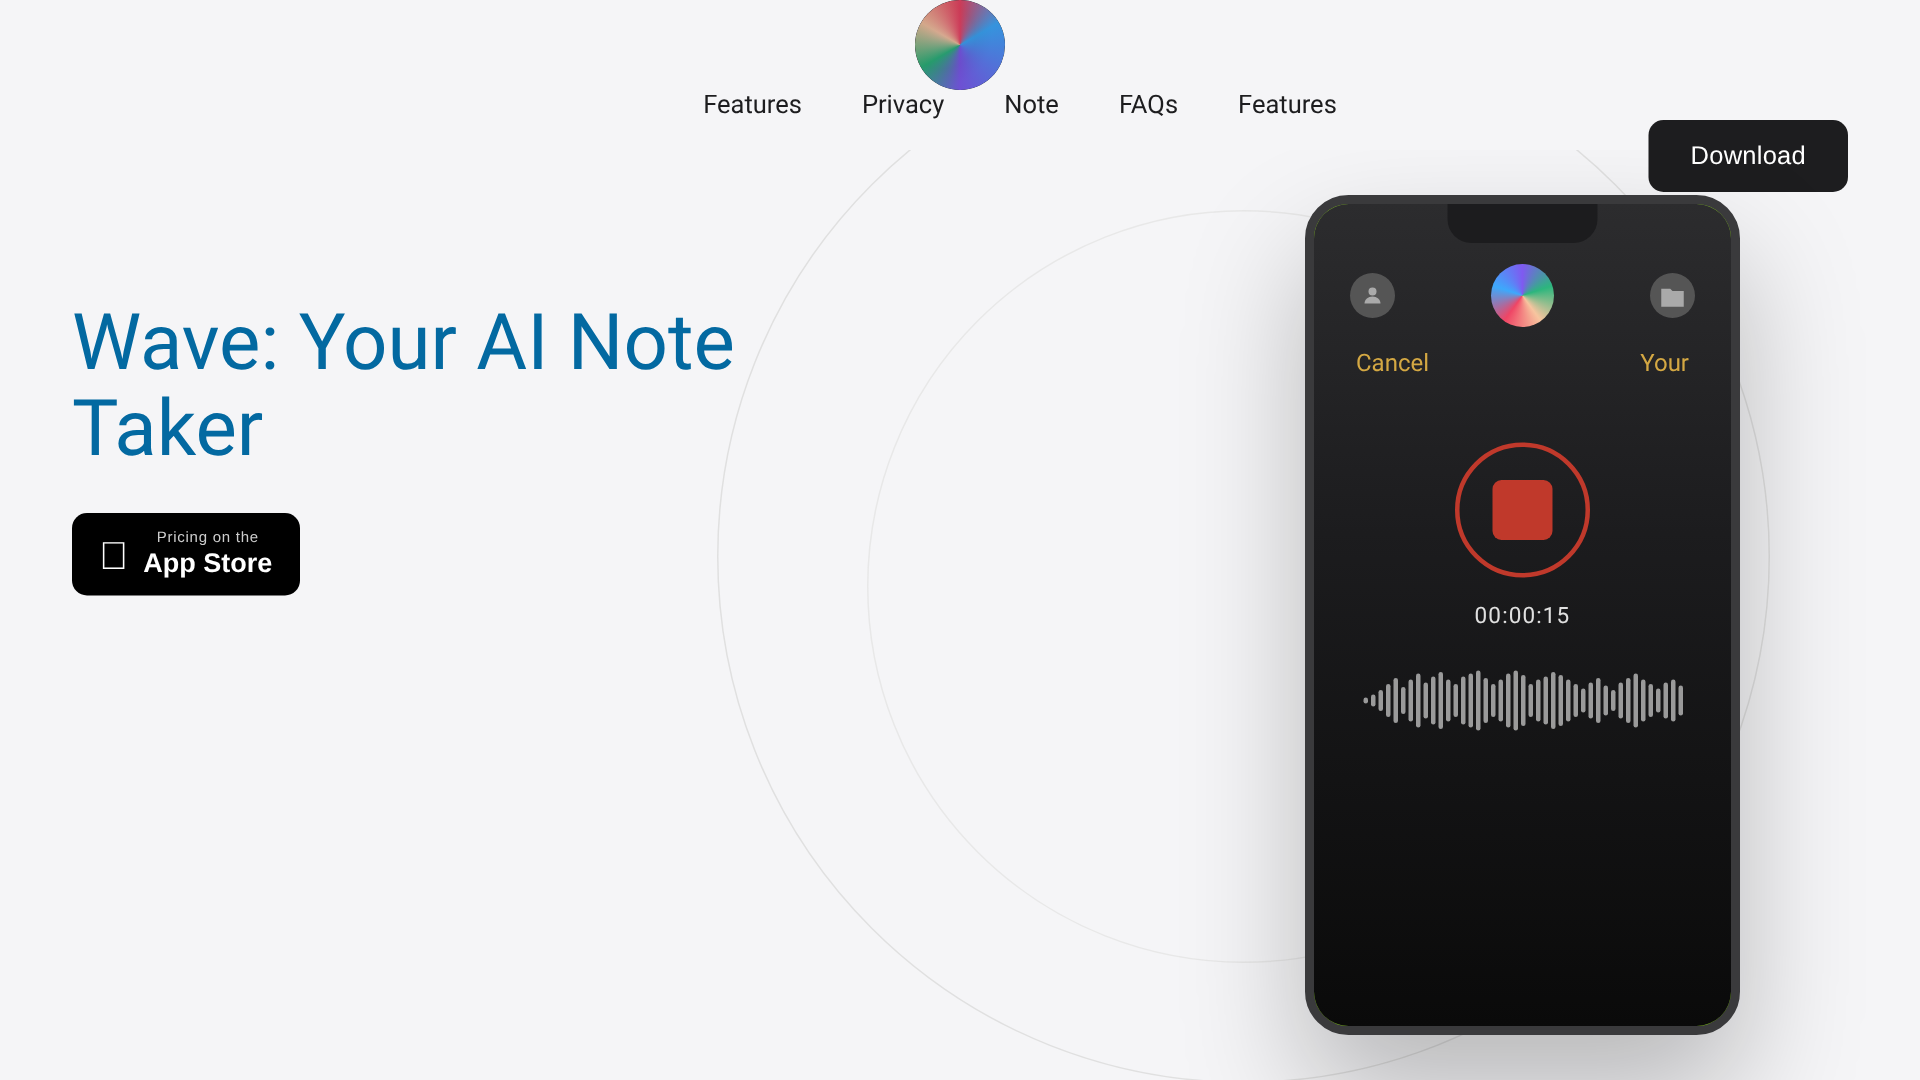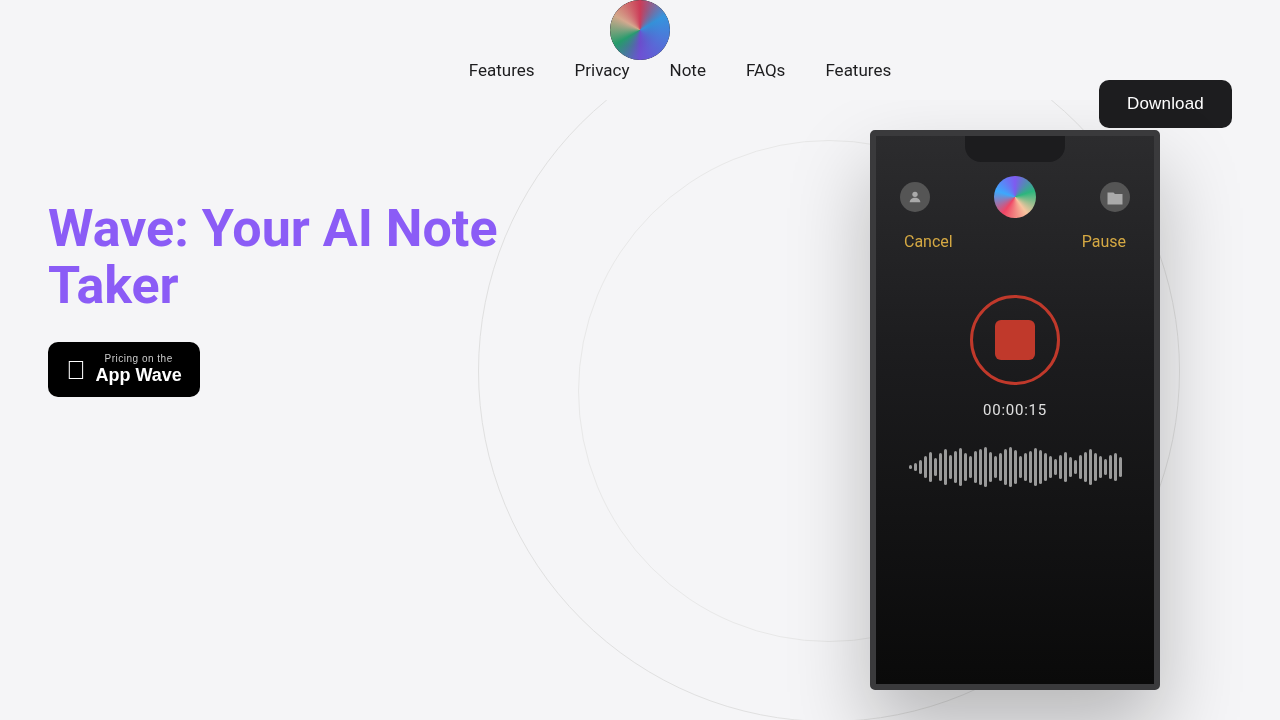--- a/index.html
+++ b/index.html
@@ -114,22 +114,22 @@
 
     .hero-content {
       max-width: 560px;
       padding-top: 40px;
       position: relative;
       z-index: 2;
     }
 
     .hero-title {
       font-size: 52px;
-      font-weight: 700;
-      color: #8b5cf6;
+      font-weight: 400;
+      color: #0369a1;
       line-height: 1.1;
       margin-bottom: 28px;
     }
 
     .hero-desc {
       font-size: 17px;
       color: #333;
       line-height: 1.65;
       margin-bottom: 40px;
       max-width: 490px;
@@ -178,21 +178,21 @@
       position: absolute;
       right: 120px;
       top: 30px;
       z-index: 2;
     }
 
     .phone {
       width: 290px;
       height: 560px;
       background: #84cc16;
-      border-radius: 5px;
+      border-radius: 29px;
       border: 6px solid #3a3a3c;
       position: relative;
       overflow: hidden;
       box-shadow: 0 40px 80px rgba(0,0,0,0.25), inset 0 1px 0 rgba(255,255,255,0.1);
     }
 
     
     .phone-notch {
       position: absolute;
       top: 0;
@@ -335,21 +335,21 @@
 
 <section class="hero">
 
   <div class="hero-content">
     <h1 class="hero-title">Wave: Your AI Note Taker</h1>
 
     <button class="app-store-badge">
       <span class="apple-icon"></span>
       <span class="badge-text">
         <span class="badge-sub">Pricing on the</span>
-        <span class="badge-main">App Wave</span>
+        <span class="badge-main">App Store</span>
       </span>
     </button>
   </div>
 
   <div class="phone-wrapper">
     <div class="phone">
       <div class="phone-notch"></div>
       <div class="phone-screen">
 
         <div class="phone-topbar">
@@ -362,21 +362,21 @@
           <div class="phone-icon-center"></div>
           <div class="phone-icon">
             <svg width="18" height="16" viewBox="0 0 24 20" fill="#aaa">
               <path d="M2 4h8l2 2h10v14H2z"></path>
             </svg>
           </div>
         </div>
 
         <div class="phone-actions">
           <span class="phone-action-label">Cancel</span>
-          <span class="phone-action-label">Pause</span>
+          <span class="phone-action-label">Your</span>
         </div>
 
         <div class="record-btn-wrap">
           <div class="record-btn">
             <div class="record-btn-inner"></div>
           </div>
           <span class="record-timer">00:00:15</span>
         </div>
 
         <div class="waveform" id="waveform-container">

